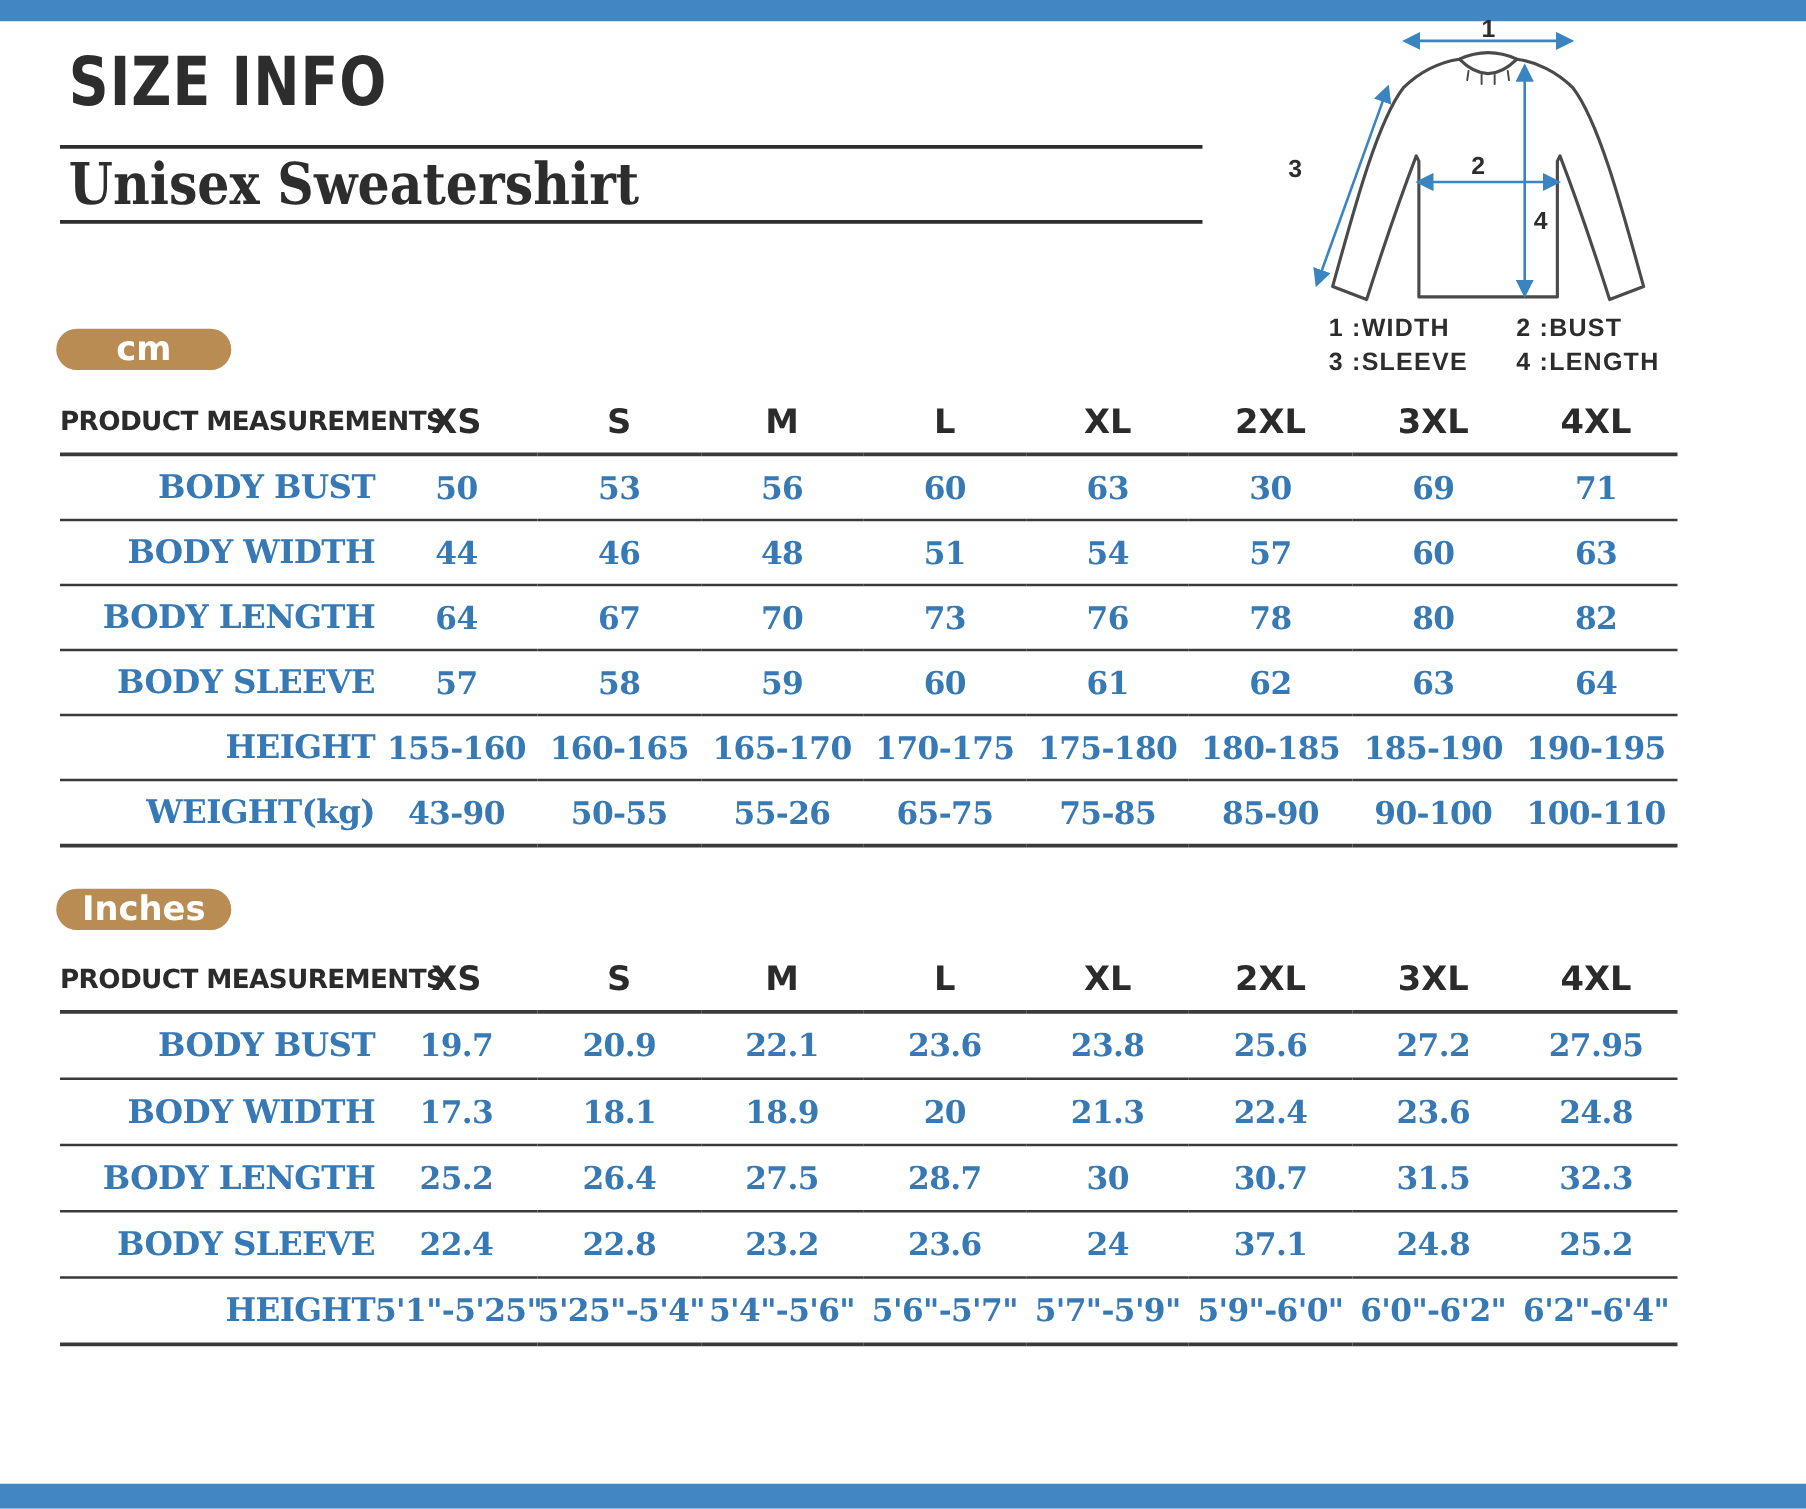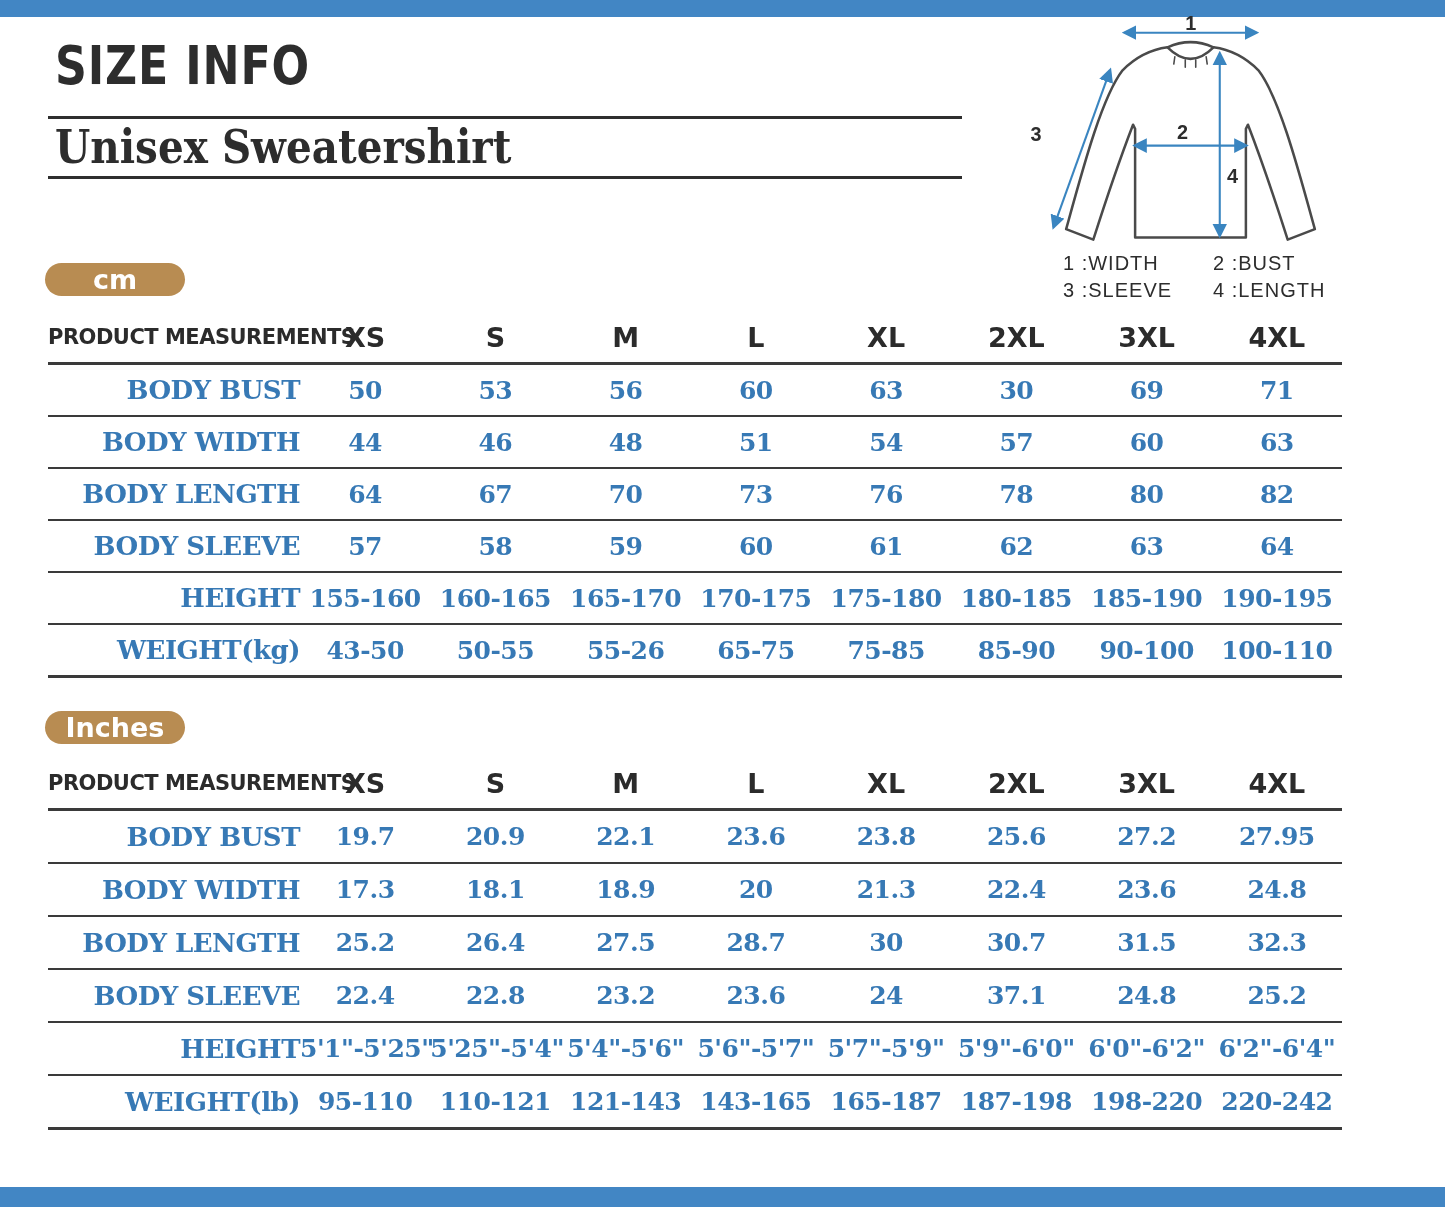--- a/index.html
+++ b/index.html
@@ -26,21 +26,21 @@
     font-size:46px;font-weight:bold;color:#2d2d2d;letter-spacing:0px;
     transform:scaleX(0.88);transform-origin:left center;
     font-family:"DejaVu Serif",serif;
   }
 
   
   .diagram{position:absolute;left:1018px;top:16px;width:400px;margin:0;}
   .diagram svg{display:block;}
   .legend{
     margin:4px 0 0 45px;display:grid;grid-template-columns:150px auto;
-    grid-row-gap:4px;font-size:20px;font-weight:normal;color:#2d2d2d;
+    grid-row-gap:4px;font-size:20px;font-weight:bold;color:#2d2d2d;
     letter-spacing:1px;
   }
 
   
   .unit-badge{
     position:absolute;left:0;top:0;width:140px;height:33px;border-radius:17px;
     background:#b88c52;color:#ffffff;font-size:27px;font-weight:bold;
     display:flex;align-items:center;justify-content:center;
     font-family:"DejaVu Sans",sans-serif;
   }
@@ -217,21 +217,21 @@
           <td>160-165</td>
           <td>165-170</td>
           <td>170-175</td>
           <td>175-180</td>
           <td>180-185</td>
           <td>185-190</td>
           <td>190-195</td>
         </tr>
         <tr>
           <th class="row-label">WEIGHT(kg)</th>
-          <td>43-50</td>
+          <td>43-90</td>
           <td>50-55</td>
           <td>55-26</td>
           <td>65-75</td>
           <td>75-85</td>
           <td>85-90</td>
           <td>90-100</td>
           <td>100-110</td>
         </tr>
       </tbody>
     </table>
@@ -313,28 +313,17 @@
           <th class="row-label">HEIGHT</th>
           <td>5'1"-5'25"</td>
           <td>5'25"-5'4"</td>
           <td>5'4"-5'6"</td>
           <td>5'6"-5'7"</td>
           <td>5'7"-5'9"</td>
           <td>5'9"-6'0"</td>
           <td>6'0"-6'2"</td>
           <td>6'2"-6'4"</td>
         </tr>
-        <tr>
-          <th class="row-label">WEIGHT(lb)</th>
-          <td>95-110</td>
-          <td>110-121</td>
-          <td>121-143</td>
-          <td>143-165</td>
-          <td>165-187</td>
-          <td>187-198</td>
-          <td>198-220</td>
-          <td>220-242</td>
-        </tr>
       </tbody>
     </table>
 </section>
 
 <div class="accent-bar bottom"></div>
 
 </body></html>

